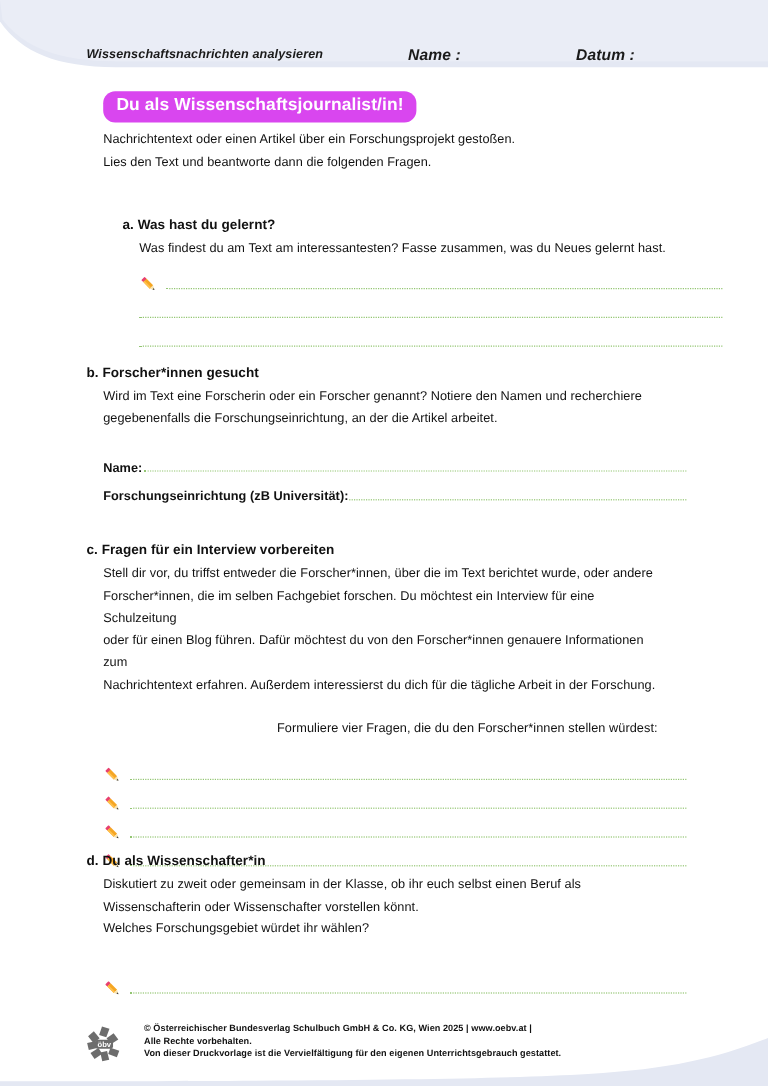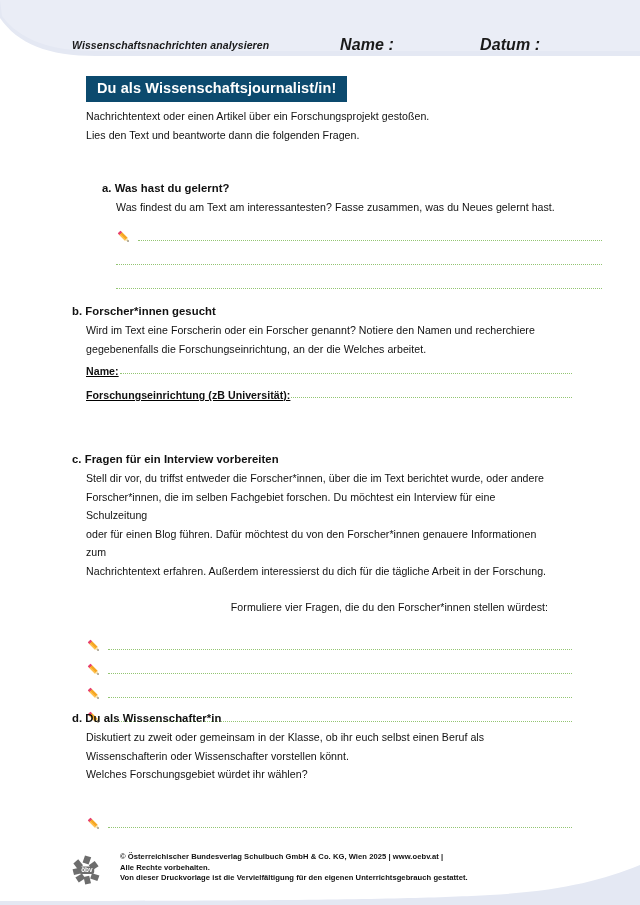--- a/index.html
+++ b/index.html
@@ -57,38 +57,39 @@
     font-style: italic;
     font-weight: 600;
     font-size: 10.5px;
     color: #1a1a1a;
     letter-spacing: 0.1px;
     width: 268px;
   }
   .header-field {
     font-style: italic;
     font-weight: 600;
-    font-size: 16px;
+    font-size: 13px;
     color: #1a1a1a;
     letter-spacing: 0.1px;
   }
   .header-field.name { width: 140px; }
 
   .title-banner {
     position: absolute;
     top: 76px;
     left: 86px;
-    background: #0c4a6e;
+    background: #d946ef;
     color: #ffffff;
     font-size: 14.5px;
     font-weight: bold;
     letter-spacing: 0.1px;
     padding: 5px 11px 6px 11px;
     line-height: 1;
     white-space: nowrap;
+    border-radius: 10px;
   }
 
   .intro {
     position: absolute;
     top: 107px;
     left: 86px;
     width: 460px;
   }
   .intro p,
   .body-text p {
@@ -243,24 +244,24 @@
       <div class="answer-line">
         <span class="dotline"></span>
       </div>
     </div>
   </div>
 
   <div class="section" style="top:305px;">
     <div class="section-head">b. Forscher*innen gesucht</div>
     <div class="body-text">
       <p>Wird im Text eine Forscherin oder ein Forscher genannt? Notiere den Namen und recherchiere</p>
-      <p>gegebenenfalls die Forschungseinrichtung, an der die Welches arbeitet.</p>
-    </div>
-
-    <div style="margin-left:14px; text-decoration:underline;">
+      <p>gegebenenfalls die Forschungseinrichtung, an der die Artikel arbeitet.</p>
+    </div>
+
+    <div style="margin-left:14px; margin-top:19px;">
       <div class="labeled-row">
         <span class="lbl">Name:</span>
         <span class="dotline"></span>
       </div>
       <div class="labeled-row" style="margin-top:5px;">
         <span class="lbl">Forschungseinrichtung (zB Universität):</span>
         <span class="dotline"></span>
       </div>
     </div>
   </div>

